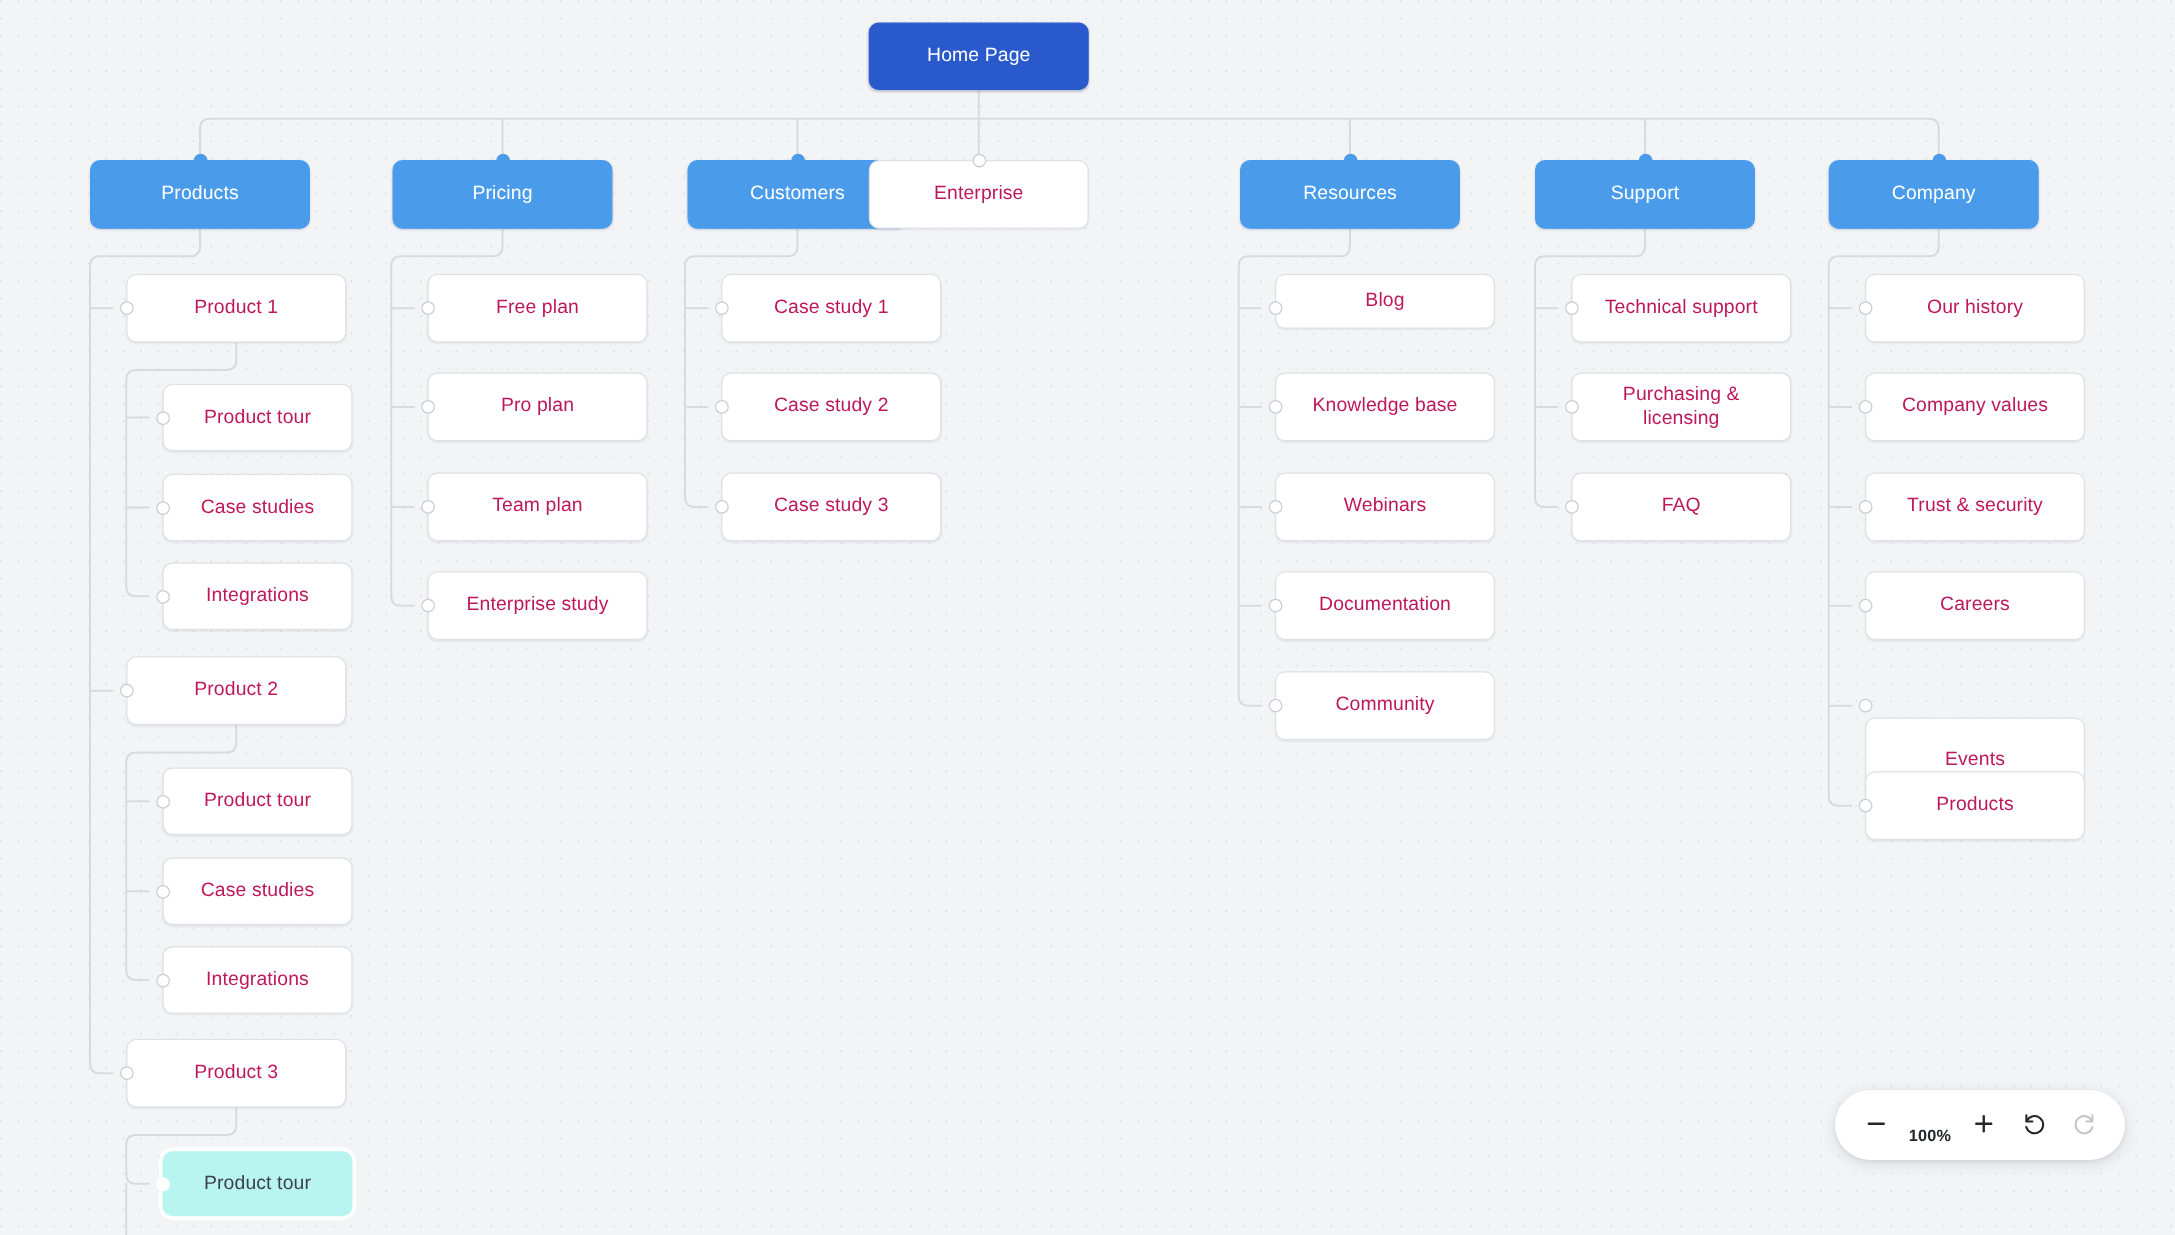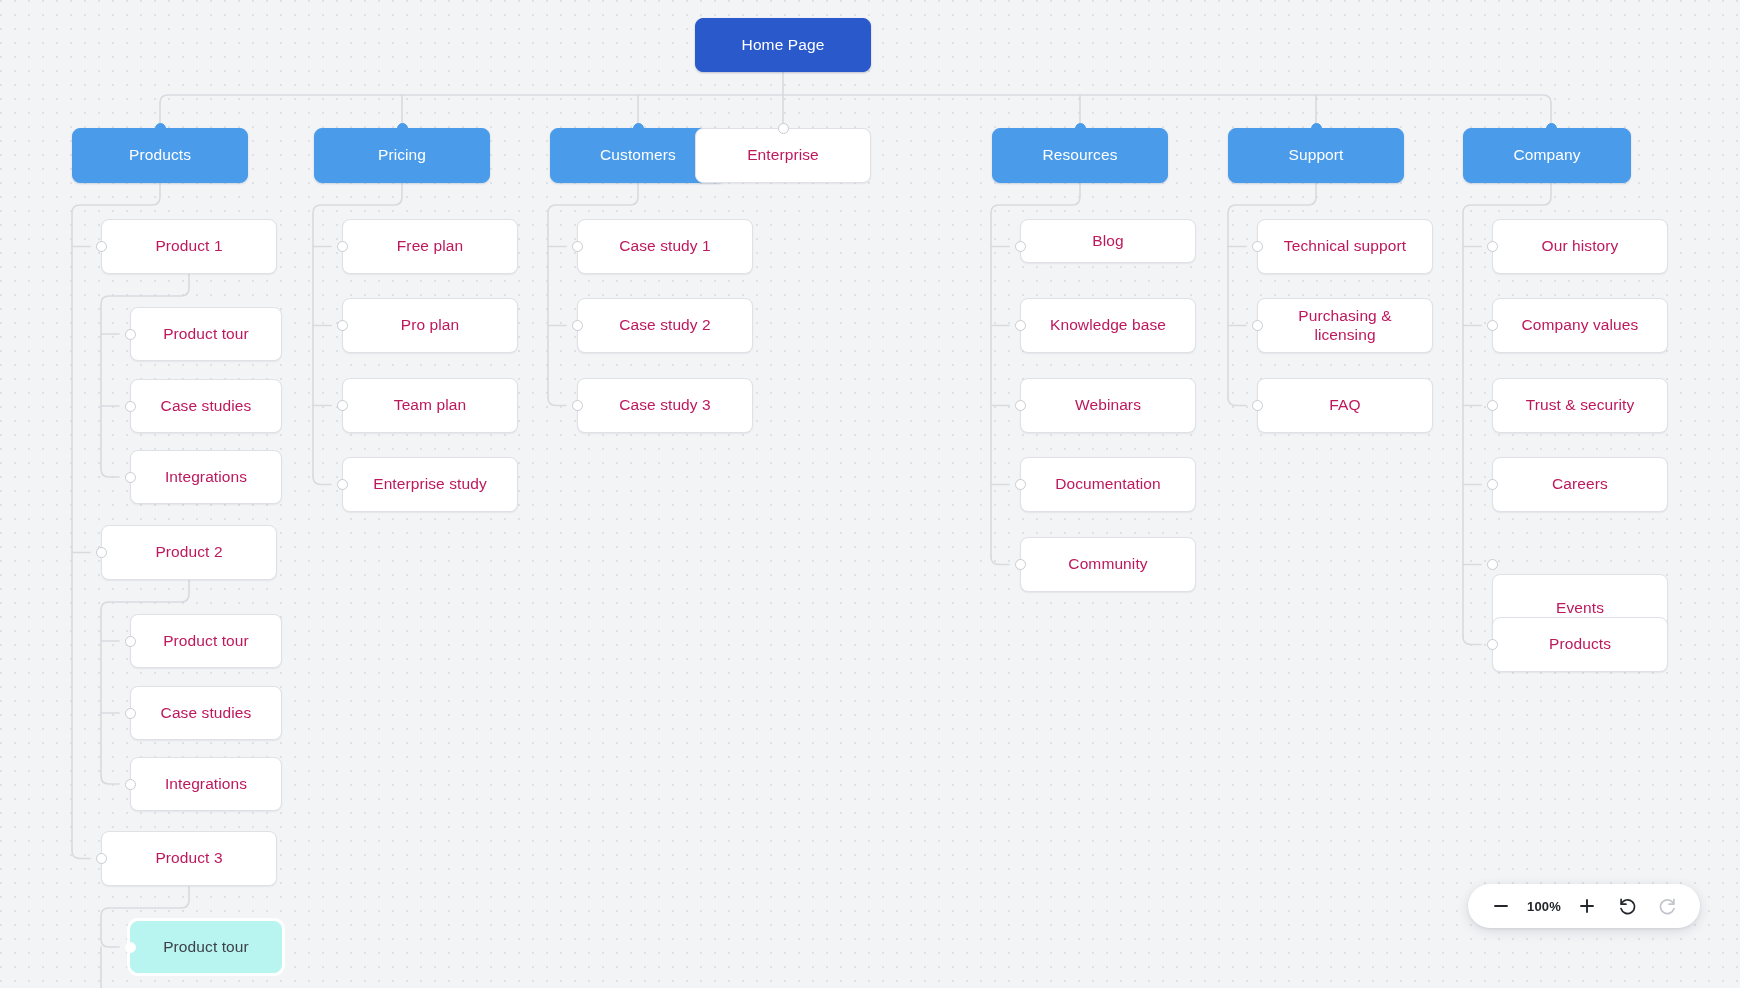--- a/index.html
+++ b/index.html
@@ -82,27 +82,27 @@
     border: 1.5px solid #c9ccd2;
   }
   .dot.left-solid {
     width: 11px; height: 11px;
     background: #ffffff;
     border: 1.5px solid #ffffff;
   }
   #zoom-bar {
     position: absolute;
     display: flex;
-    align-items: center;
+    align-items: flex-end;
     gap: 6px;
     background: #ffffff;
     border-radius: 30px;
     box-shadow: 0 3px 12px rgba(30,40,60,0.13), 0 1px 3px rgba(30,40,60,0.08);
-    padding: 0 16px;
-    height: 44px;
+    padding: 12px 16px;
+    height: 56px;
   }
   .zbtn {
     width: 34px; height: 34px;
     display: flex; align-items: center; justify-content: center;
     border-radius: 50%;
     cursor: pointer;
     color: #23262b;
   }
   .zbtn.disabled { color: #c2c6cc; }
   #zoom-level {

